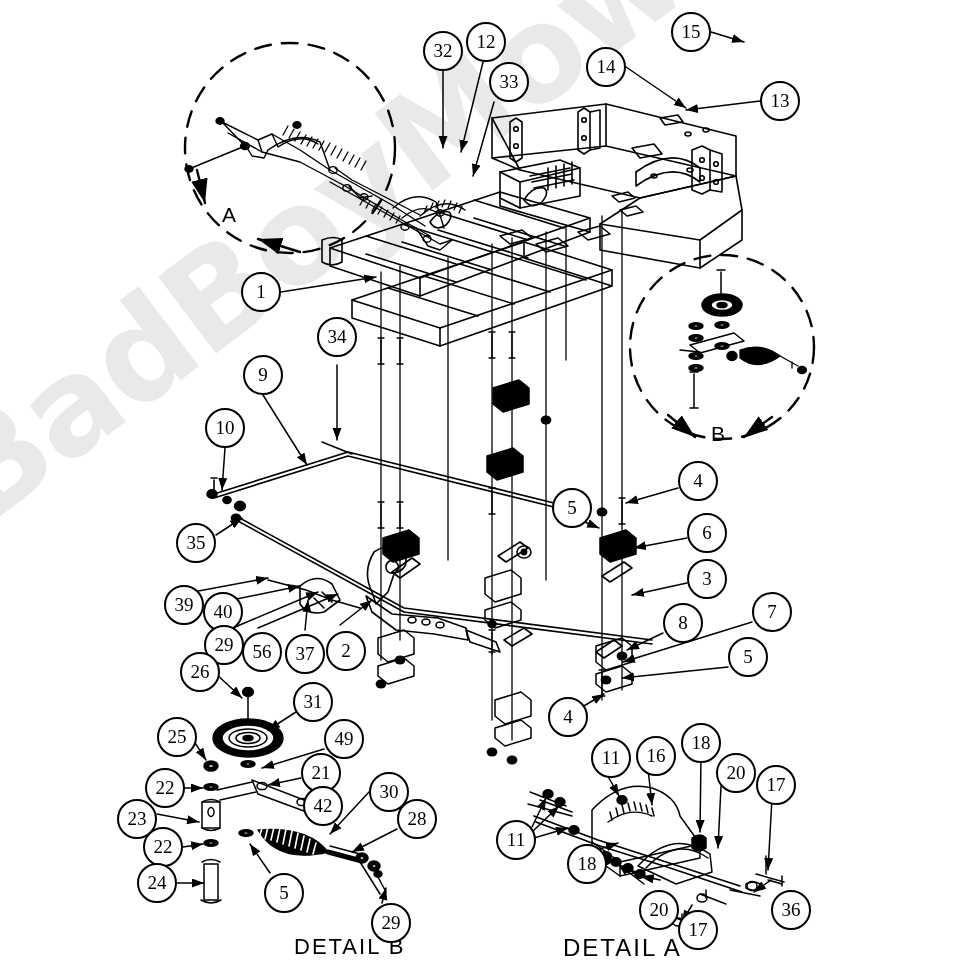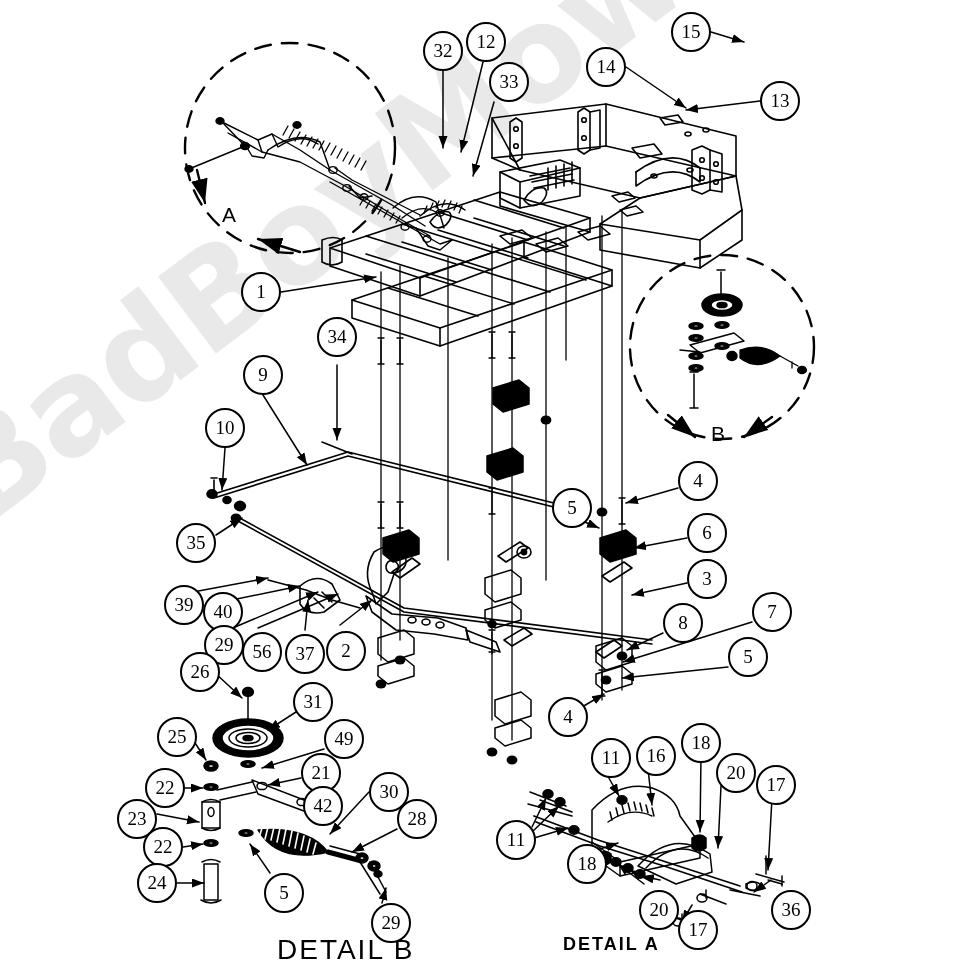--- a/index.html
+++ b/index.html
@@ -43,29 +43,28 @@
     color:#000;
     font-family:"Liberation Sans",sans-serif;
     white-space:nowrap;
   }
   #title-frame-deck-lift{
     left:205px;top:8px;
     font-size:21px;
     letter-spacing:1.2px;
   }
   #detail-b-label{
-    left:277px;top:934px;
-    font-size:28px;
+    left:294px;top:934px;
+    font-size:22px;
     letter-spacing:2px;
   }
   #detail-a-label{
     left:563px;top:934px;
-    font-size:18px;
+    font-size:24px;
     letter-spacing:2px;
-    font-weight:bold;
   }
   #view-a-letter{left:222px;top:203px;font-size:21px;}
   #view-b-letter{left:711px;top:422px;font-size:21px;}
   
   .callout{
     position:absolute;
     z-index:22;
     width:40px;height:40px;
     border:2.2px solid #000;
     border-radius:50%;

